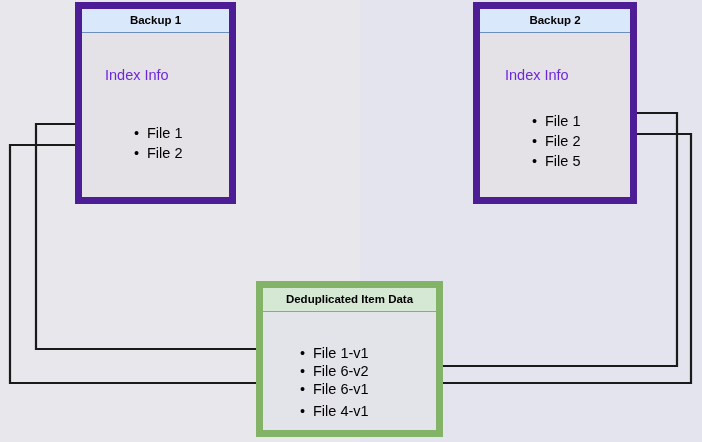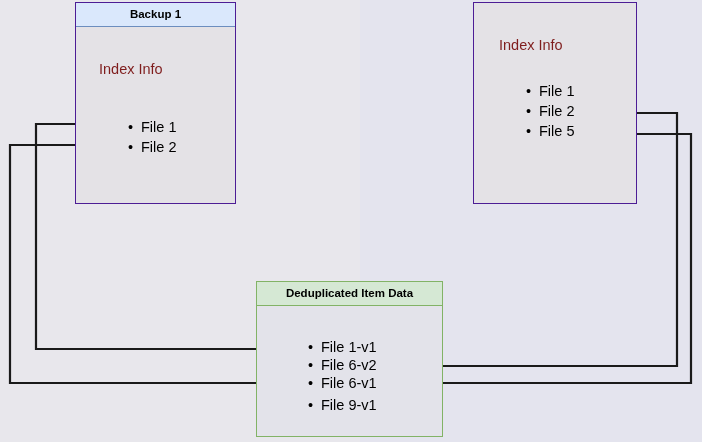--- a/index.html
+++ b/index.html
@@ -31,21 +31,21 @@
   }
   .edges {
     position: absolute;
     left: 0; top: 0;
     width: 702px; height: 442px;
     pointer-events: none;
   }
   .box {
     position: absolute;
     box-sizing: border-box;
-    border: 1px solid #4c1d95;
+    border: 7px solid #4c1d95;
     background: #e4e2e6;
   }
   .box.green {
     border-color: #82b366;
     background: #e3e3ea;
   }
   .box-header {
     box-sizing: border-box;
     height: 24px;
     line-height: 23px;
@@ -60,21 +60,21 @@
     background: #d5e8d4;
     border-bottom-color: #82b366;
   }
   .box-body {
     position: relative;
     height: calc(100% - 24px);
   }
   .index-label {
     position: absolute;
     font-size: 14.5px;
-    color: #7f1d1d;
+    color: #6d28d9;
     white-space: nowrap;
   }
   .file-list {
     position: absolute;
     margin: 0;
     padding: 0;
     list-style: none;
   }
   .file-list li {
     position: relative;
@@ -136,35 +136,36 @@
     <div class="box-body">
       <div class="index-label" style="left:23px; top:34px;">Index Info</div>
       <ul class="file-list" style="left:52px; top:90px;">
         <li>File 1</li>
         <li>File 2</li>
       </ul>
     </div>
   </div>
 
   <div class="box" style="left:473px; top:2px; width:164px; height:202px;">
+    <div class="box-header">Backup 2</div>
     <div class="box-body">
       <div class="index-label" style="left:25px; top:34px;">Index Info</div>
       <ul class="file-list" style="left:52px; top:78px;">
         <li>File 1</li>
         <li>File 2</li>
         <li>File 5</li>
       </ul>
     </div>
   </div>
 
   <div class="box green" style="left:256px; top:281px; width:187px; height:156px;">
     <div class="box-header">Deduplicated Item Data</div>
     <div class="box-body">
-      <ul class="file-list dedup-list" style="left:51px; top:32px;">
+      <ul class="file-list dedup-list" style="left:37px; top:32px;">
         <li>File 1-v1</li>
         <li>File 6-v2</li>
         <li>File 6-v1</li>
-        <li class="gap">File 9-v1</li>
+        <li class="gap">File 4-v1</li>
       </ul>
     </div>
   </div>
 
 </div>
 
 </body></html>

